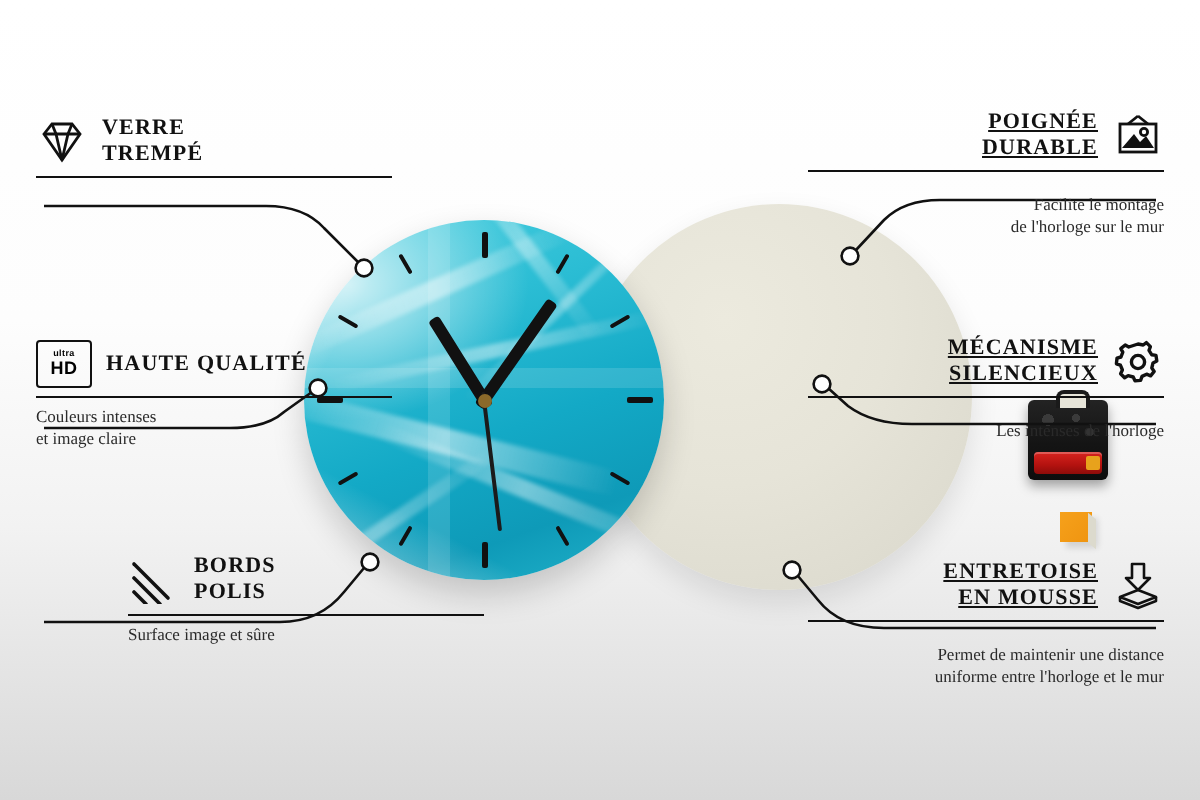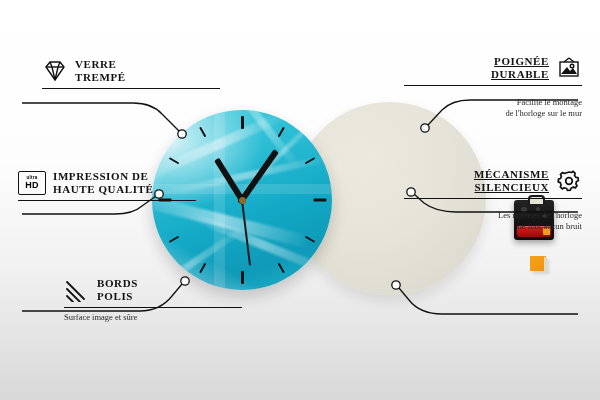--- a/index.html
+++ b/index.html
@@ -87,21 +87,21 @@
   }
   .feat.right .sub{text-align:right;margin-top:11px;}
   .ico{width:26px;height:24px;flex:0 0 26px;display:block;}
   .ico.hd{
     width:24px;height:22px;border:1.6px solid #111;border-radius:2px;
     display:flex;flex-direction:column;align-items:center;justify-content:center;line-height:1;
   }
   .ico.hd .u{font-family:"Liberation Sans",sans-serif;font-size:4.5px;font-weight:bold;letter-spacing:.2px;}
   .ico.hd .h{font-family:"Liberation Sans",sans-serif;font-size:9px;font-weight:bold;letter-spacing:.2px;}
 
-  .f-verre{left:18px;top:58px;margin-left:24px;}
+  .f-verre{left:18px;top:58px;}
   .f-hd{left:18px;top:170px;}
   .f-bords{left:18px;top:277px;margin-left:46px;}
   .f-poignee{left:404px;top:55px;}
   .f-meca{left:404px;top:168px;}
   .f-entretoise{left:404px;top:280px;}
 </style>
 </head>
 <body>
 
 <div id="stage">
@@ -186,25 +186,28 @@
     <div class="rule"></div>
   </div>
 
   <div class="feat f-hd">
     <div class="head">
       <div class="ico hd">
         <span class="u">ultra</span>
         <span class="h">HD</span>
       </div>
       <div class="title">
-        <div>IMPRESSION DE</div>
         <div>HAUTE QUALITÉ</div>
       </div>
     </div>
     <div class="rule"></div>
+    <div class="sub">
+      <div>Couleurs intenses</div>
+      <div>et image claire</div>
+    </div>
   </div>
 
   <div class="feat f-bords">
     <div class="head">
       <svg class="ico" viewBox="0 0 26 24">
         <g stroke="#111" stroke-width="1.8" stroke-linecap="round">
           <path d="M3 4 L20 21"></path>
             <path d="M3 11 L16 24"></path>
             <path d="M3 18 L9 24"></path>
         </g>
@@ -251,18 +254,37 @@
       <svg class="ico" viewBox="0 0 26 24">
         <g fill="none" stroke="#111" stroke-width="1.7" stroke-linejoin="round">
           <path d="M13 3 l2.6 .5 1.6-1.2 2 2 -.7 1.9 1.4 2.2 2.1 .3 .4 2.8 -1.9 1 -.6 2.5 1.2 1.7 -1.8 2.2 -2-.8 -2.3 1.1 -.7 2 -2.8 .2 -.9-1.9 -2.5-.7 -1.8 1.1 -2-2 .9-1.9 -1-2.4 -2-.7 .3-2.8 2-.6 .9-2.4 -1-1.8 2.2-1.8 1.8 1z"></path>
           <circle cx="13" cy="12" r="3.3"></circle>
         </g>
       </svg>
     </div>
     <div class="rule"></div>
     <div class="sub">
       <div>Les intenses de l'horloge</div>
-      <div>ne font aucun bruit</div>
-    </div>
-  </div>
-
+    </div>
+  </div>
+
+  <div class="feat right f-entretoise">
+    <div class="head">
+      <div class="title">
+        <div>ENTRETOISE</div>
+        <div>EN MOUSSE</div>
+      </div>
+      <svg class="ico" viewBox="0 0 26 24">
+        <g fill="none" stroke="#111" stroke-width="1.3" stroke-linejoin="round">
+          <path d="M10 1 L16 1 L16 8 L19 8 L13 14 L7 8 L10 8 Z"></path>
+          <path d="M13 14 L22 17.5 L13 21 L4 17.5 Z"></path>
+          <path d="M4 17.5 L4 19.5 L13 23 L22 19.5 L22 17.5"></path>
+        </g>
+      </svg>
+    </div>
+    <div class="rule"></div>
+    <div class="sub">
+      <div>Permet de maintenir une distance</div>
+      <div>uniforme entre l'horloge et le mur</div>
+    </div>
+  </div>
 
 </div>
 
 </body></html>

